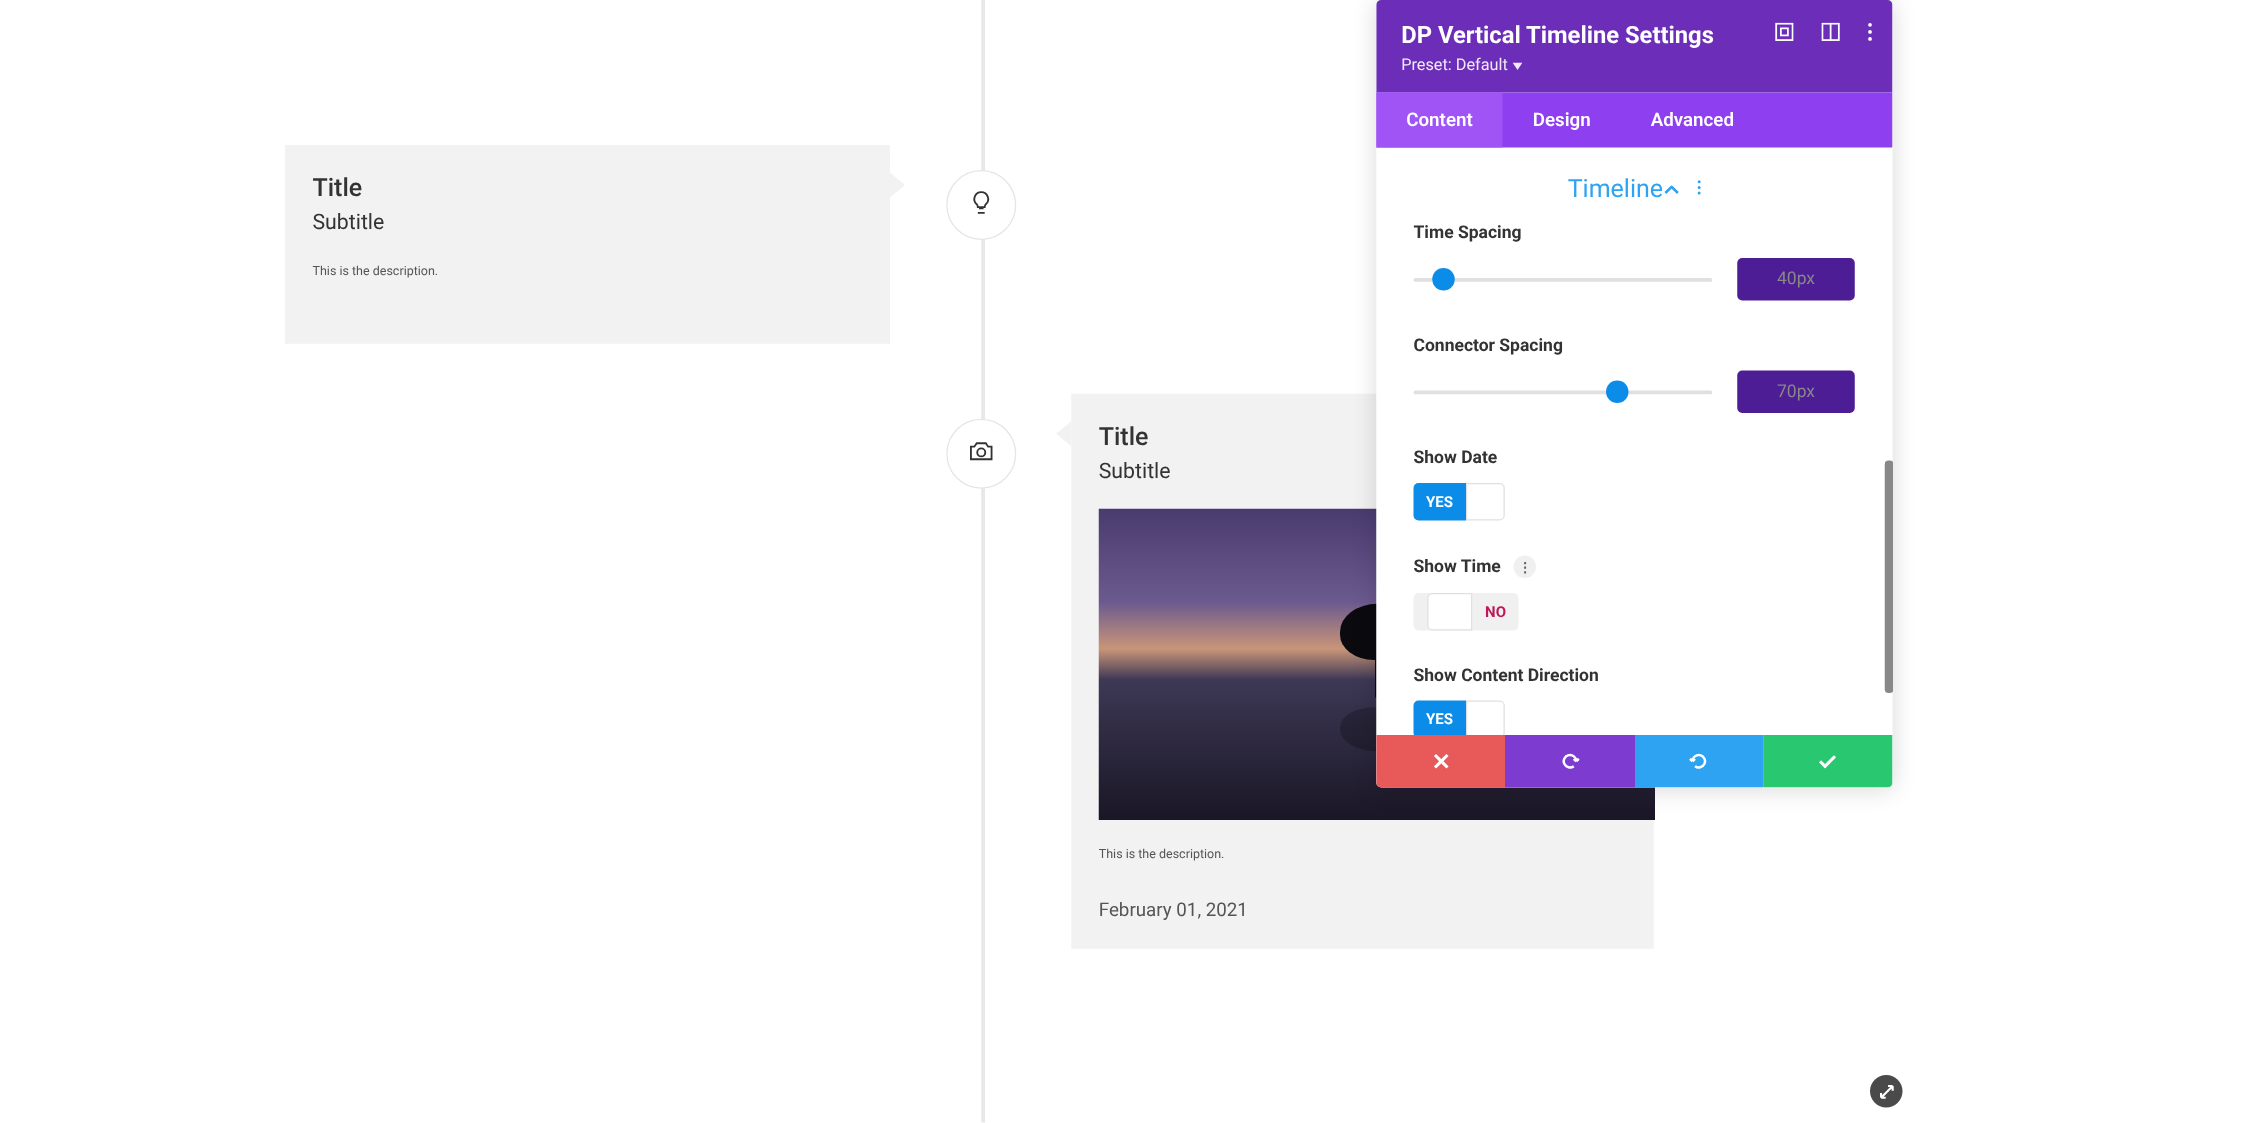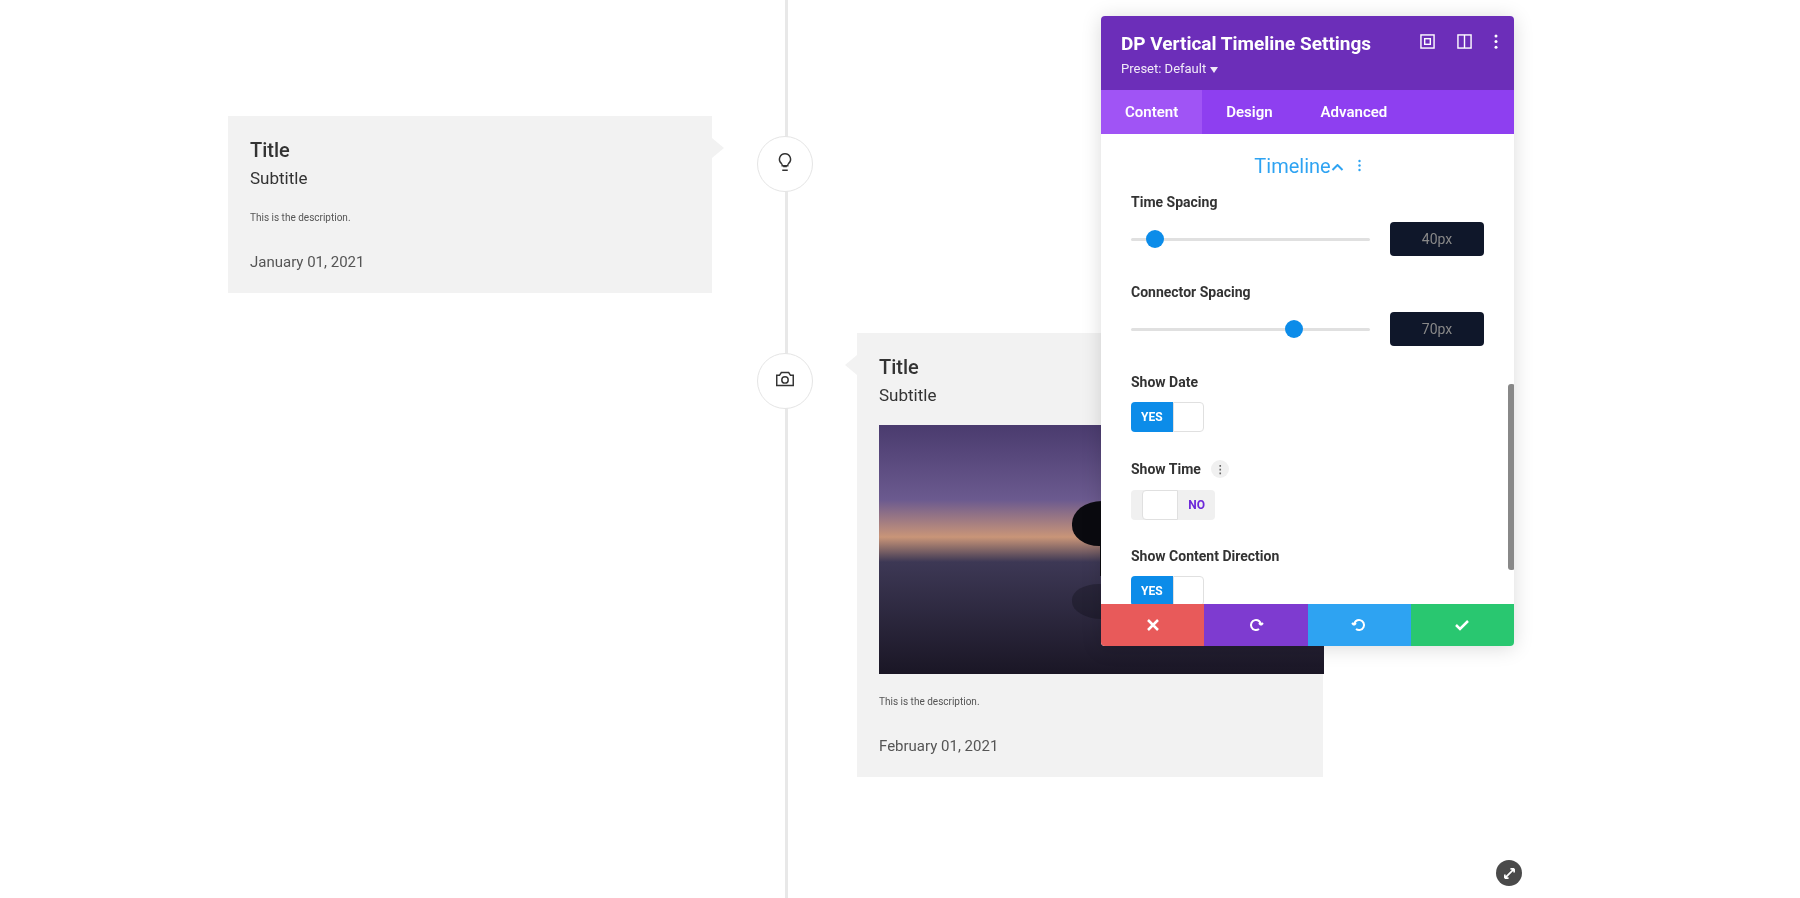--- a/index.html
+++ b/index.html
@@ -15,47 +15,47 @@
 .timeline-card .date{font-size:15px;color:#555}
 .card-left{width:484px;margin-left:228px}
 .card-left::after{content:"";position:absolute;right:-12px;top:22px;border-left:12px solid #f2f2f2;border-top:10px solid transparent;border-bottom:10px solid transparent}
 .card-right{width:466px;margin-left:857px}
 .card-right::before{content:"";position:absolute;left:-12px;top:22px;border-right:12px solid #f2f2f2;border-top:10px solid transparent;border-bottom:10px solid transparent}
 .card-img{width:445px;height:249px;margin:-4px 0 22px 0;background:linear-gradient(180deg,#4a3b6e 0%,#6b5a8f 30%,#c99578 45%,#3d3855 55%,#1a1625 100%);position:relative;display:flex;align-items:center;justify-content:center}
 .tree{position:relative;top:10px}
 .tree-crown{width:60px;height:45px;background:#0a0a0f;border-radius:50% 50% 45% 45%;position:relative}
 .tree-trunk{width:4px;height:30px;background:#0a0a0f;margin:0 auto}
 .tree-reflect{width:60px;height:35px;background:#0a0a0f;opacity:0.3;border-radius:50% 50% 45% 45%;transform:scaleY(-1);margin:8px auto 0}
-.settings-panel{position:absolute;top:16px;right:286px;width:413px;background:#fff;box-shadow:0 2px 20px rgba(0,0,0,0.15);border-radius:4px;overflow:hidden}
+.settings-panel{position:absolute;top:0;right:286px;width:413px;background:#fff;box-shadow:0 2px 20px rgba(0,0,0,0.15);border-radius:4px;overflow:hidden}
 .panel-header{background:#6c2eb9;color:#fff;padding:16px 20px 14px}
 .panel-title{font-size:19px;font-weight:700;margin-bottom:6px}
 .panel-preset{font-size:13px;opacity:0.9;display:flex;align-items:center;gap:4px}
 .panel-header-icons{position:absolute;right:16px;top:18px;display:flex;gap:22px}
 .panel-header-icons span{cursor:pointer;display:flex;align-items:center;justify-content:center}
 .panel-tabs{display:flex;background:#8e3ff0}
 .panel-tab{flex:0 0 auto;padding:13px 24px;color:#fff;font-size:15px;font-weight:600;cursor:pointer}
 .panel-tab.active{background:#a054f5}
 .panel-body{padding:0 30px 14px;max-height:470px;overflow-y:hidden;position:relative}
 .scrollbar-indicator{position:absolute;right:-1px;top:250px;width:7px;height:186px;background:#888;border-radius:3px}
 .section-header{display:flex;justify-content:center;align-items:center;padding:20px 0 16px;cursor:pointer}
 .section-title{color:#2ea3f2;font-size:20px;font-weight:400}
 .section-icons{display:flex;gap:14px;align-items:center;color:#2ea3f2}
 .setting-group{margin-bottom:28px}
 .setting-label{font-size:14px;font-weight:700;color:#333;margin-bottom:12px;display:flex;align-items:center;gap:10px}
 .slider-row{display:flex;align-items:center;gap:20px}
 .slider-track{flex:1;height:3px;background:#e0e0e0;position:relative;border-radius:2px}
 .slider-thumb{position:absolute;top:50%;transform:translate(-50%,-50%);width:18px;height:18px;background:#0c8ce9;border-radius:50%;cursor:pointer}
-.slider-value{width:94px;height:34px;background:#0f172a;border:none;border-radius:4px;text-align:center;font-size:14px;color:#888}
+.slider-value{width:94px;height:34px;background:#4c1d95;border:none;border-radius:4px;text-align:center;font-size:14px;color:#888}
 .toggle{width:84px;height:30px;border-radius:4px;position:relative;cursor:pointer;display:flex;align-items:center}
 .toggle.on{justify-content:flex-start}
 .toggle.off{justify-content:flex-end;background:#f0f0f0}
 .toggle.on .toggle-label{background:#0c8ce9;color:#fff;font-weight:700;font-size:12px;padding:8px 10px;border-radius:4px 0 0 4px}
 .toggle.on .toggle-knob{width:31px;height:30px;background:#fff;border:1px solid #e0e0e0;border-radius:0 4px 4px 0}
 .toggle.off .toggle-knob{width:36px;height:30px;background:#fff;border:1px solid #e0e0e0;border-radius:4px 0 0 4px}
-.toggle.off .toggle-label{color:#6d28d9;font-weight:700;font-size:12px;padding:8px 10px}
+.toggle.off .toggle-label{color:#be185d;font-weight:700;font-size:12px;padding:8px 10px}
 .dots-icon{width:18px;height:18px;border-radius:50%;background:#f0f0f0;display:flex;align-items:center;justify-content:center;font-size:11px;color:#666;font-weight:900;letter-spacing:-1px}
 .panel-footer{display:flex;height:42px}
 .footer-btn{flex:1;display:flex;align-items:center;justify-content:center;color:#fff;cursor:pointer}
 .footer-close{background:#e85a5a}
 .footer-undo{background:#7e3bd0}
 .footer-redo{background:#2ea3f2}
 .footer-save{background:#29c770}
 .resize-handle{position:absolute;bottom:12px;right:278px;width:26px;height:26px;background:#4a4a4a;border-radius:50%;display:flex;align-items:center;justify-content:center;cursor:pointer}
 </style>
 </head>
@@ -69,21 +69,20 @@
       <span>
         <svg width="22" height="22" viewBox="0 0 24 24" fill="none" stroke="#333" stroke-width="1.6">
             <path d="M9 21h6M10 17h4M12 3a6 6 0 0 0-4 10.5c.7.8 1 1.5 1 2.5h6c0-1 .3-1.7 1-2.5A6 6 0 0 0 12 3z"></path>
           </svg>
       </span>
     </div>
     <div class="timeline-card card-left">
       <h3>Title</h3>
       <div class="subtitle">Subtitle</div>
       <div class="description">This is the description.</div>
-      <div class="date">January 01, 2021</div>
     </div>
   </div>
 
   <div class="timeline-item" style="margin-top:40px">
     <div class="timeline-circle" style="left:757px;top:20px">
       <span>
         <svg width="22" height="22" viewBox="0 0 24 24" fill="none" stroke="#333" stroke-width="1.6">
             <path d="M3 8h3l2-3h8l2 3h3v11H3z"></path>
             <circle cx="12" cy="13" r="3.5"></circle>
           </svg>

